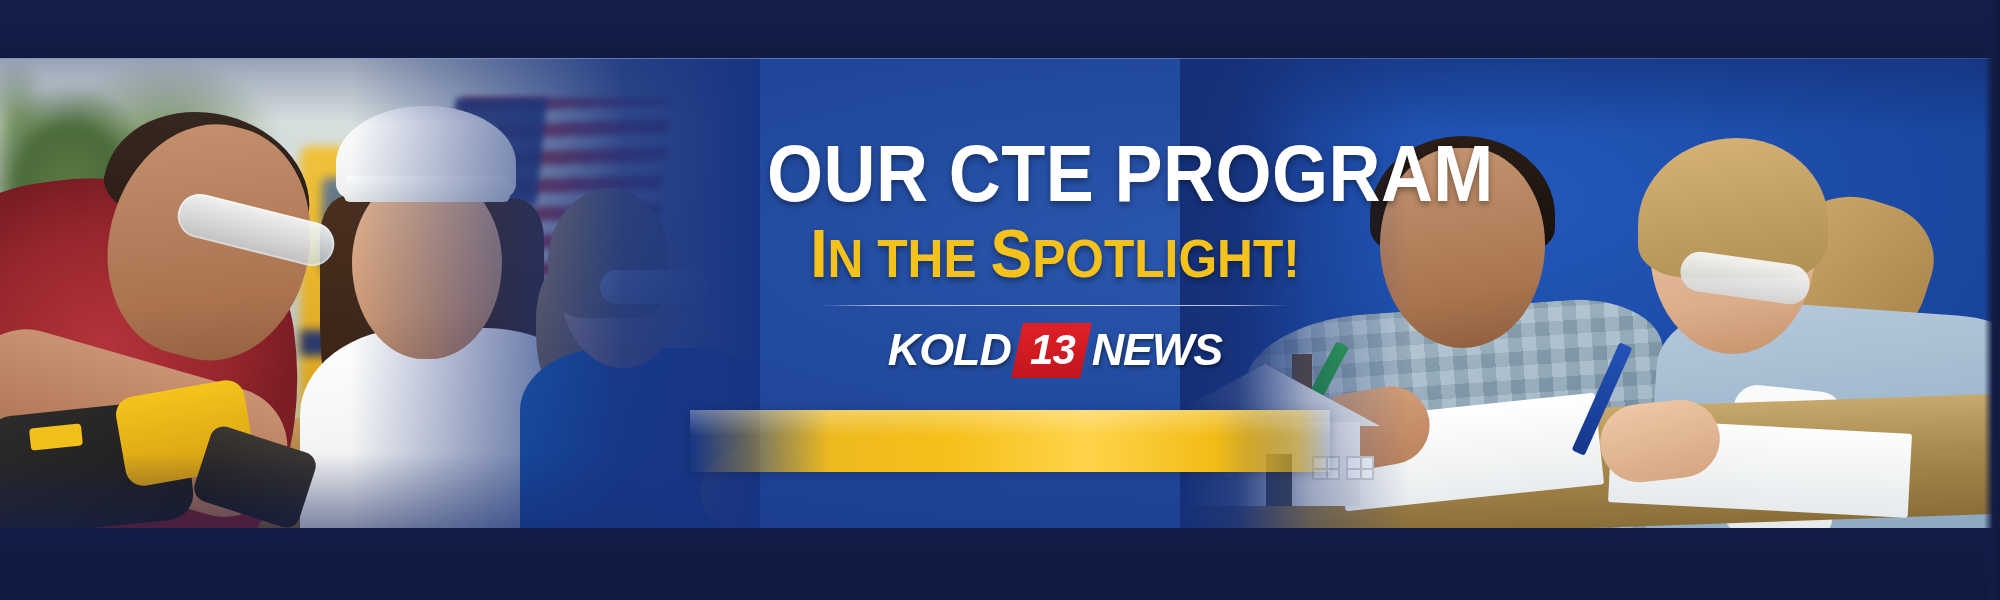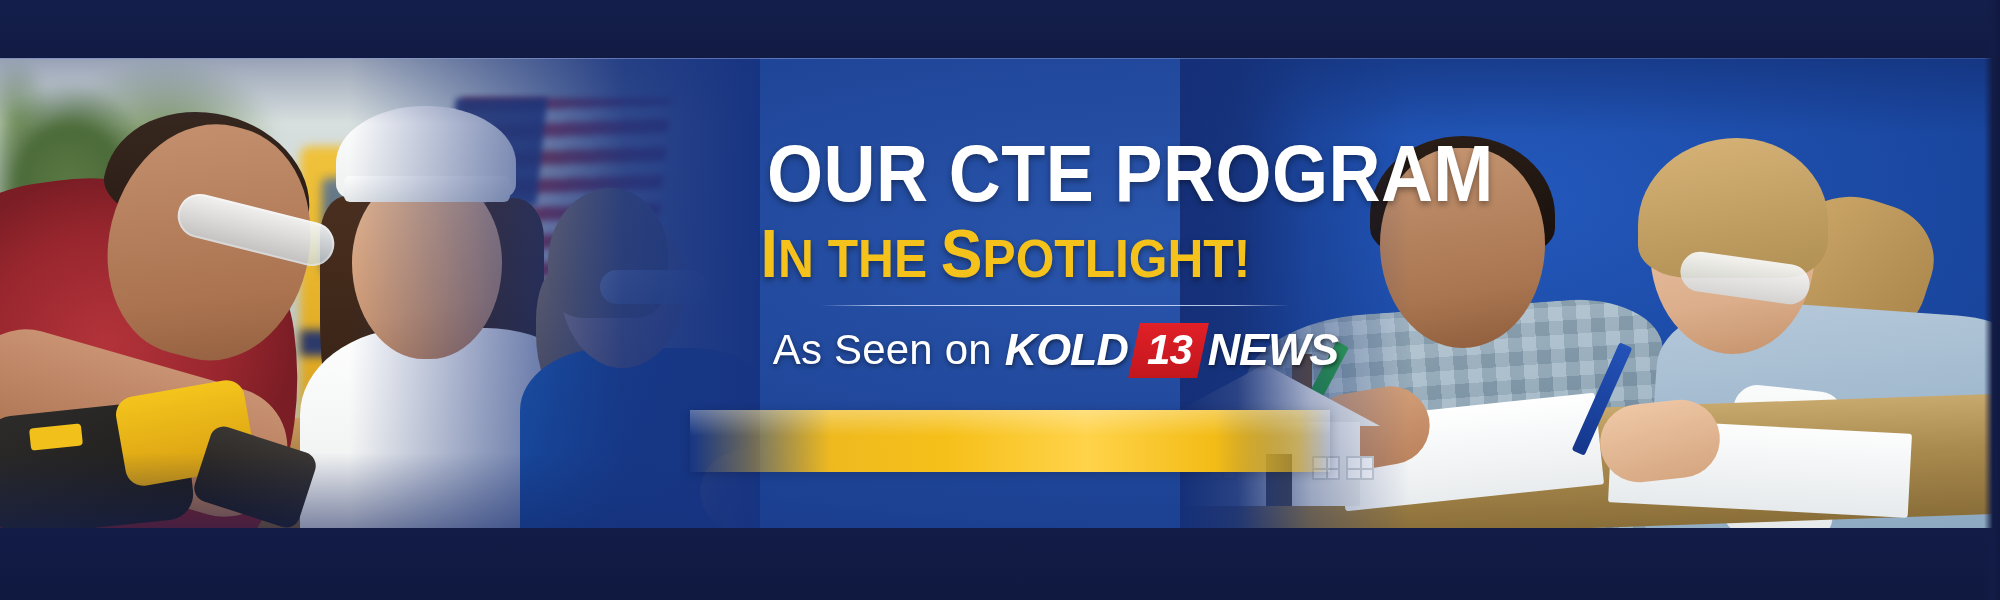--- a/index.html
+++ b/index.html
@@ -390,21 +390,21 @@
     box-shadow:0 2px 10px rgba(0,0,0,.18);
   }
   .gold-bar::after{
     content:""; position:absolute; left:0; right:0; top:0; height:42%;
     background:linear-gradient(180deg, rgba(255,255,255,.30) 0%, rgba(255,255,255,0) 100%);
   }
 
   
   .copy{
     position:absolute; left:735px; top:78px; width:640px;
-    z-index:5; 
+    z-index:5; text-align:center;
   }
   .headline{
     font-family:"Liberation Sans Narrow","Liberation Sans",sans-serif;
     font-weight:bold;
     font-size:80px;
     line-height:0.96;
     letter-spacing:0.5px;
     color:#ffffff;
     transform:scaleX(.9);
     transform-origin:center;
@@ -581,21 +581,20 @@
     <div class="copy">
       <div class="headline">OUR CTE PROGRAM</div>
 
       <div class="subhead">
         <span>I</span><span class="sc">N THE </span><span>S</span><span class="sc">POTLIGHT!</span>
       </div>
 
       <div class="divider"></div>
 
       <div class="seenrow">
-        <span class="seen-txt">As Seen on</span>
 
         <span class="kold-logo">
           <span class="kold-word">KOLD</span>
           <span class="kold-13">
             <span>13</span>
           </span>
           <span class="kold-word">NEWS</span>
         </span>
       </div>
     </div>

